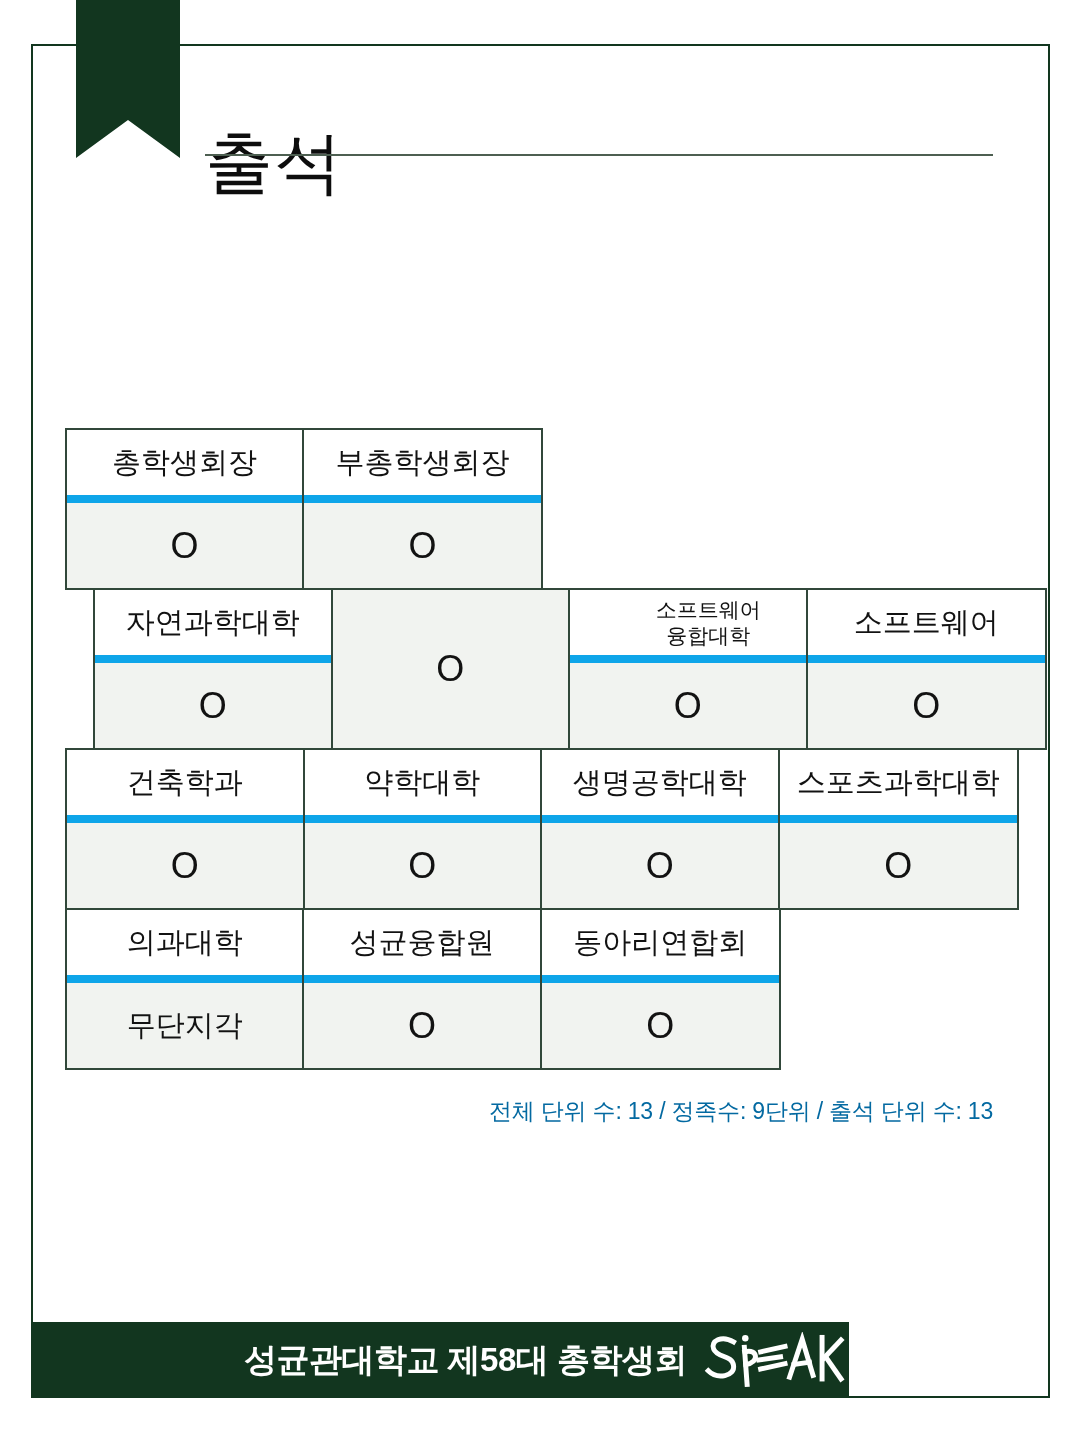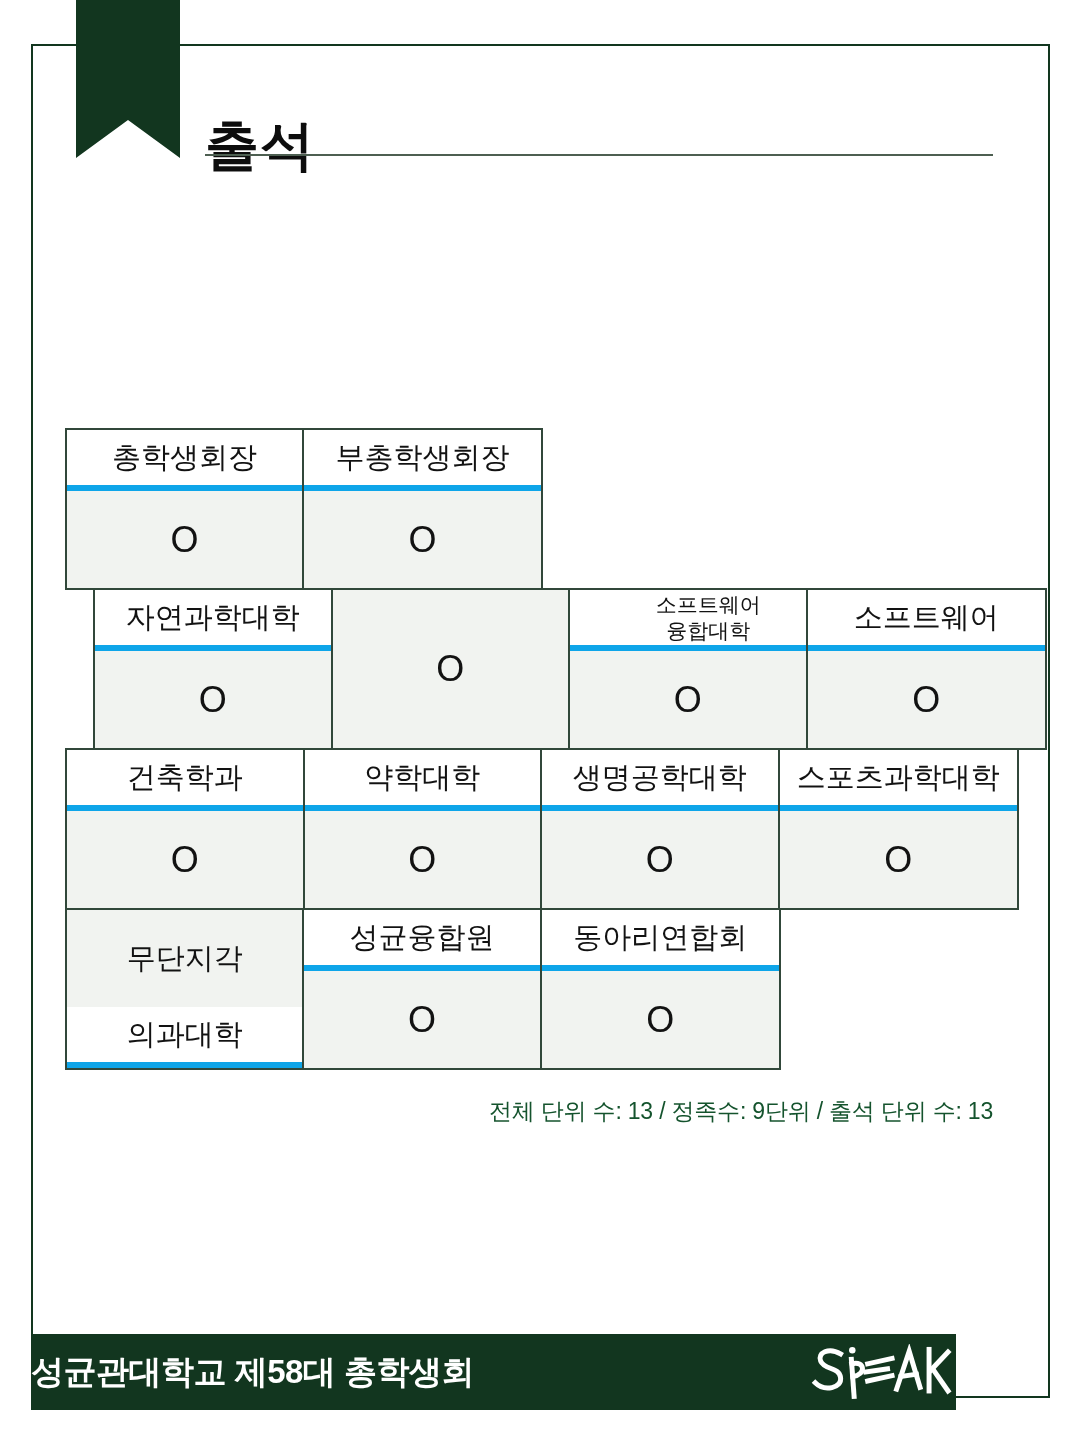--- a/index.html
+++ b/index.html
@@ -10,56 +10,55 @@
   .frame {
     position:absolute; left:31px; top:44px; width:1019px; height:1354px;
     border:2px solid #12361f; box-sizing:border-box;
   }
   .bookmark {
     position:absolute; left:76px; top:0; width:104px; height:158px;
     background:#12361f;
     clip-path:polygon(0 0, 100% 0, 100% 100%, 50% 76%, 0 100%);
   }
   .title {
-    position:absolute; left:205px; top:82px; font-size:54px; font-weight:700;
+    position:absolute; left:205px; top:82px; font-size:68px; font-weight:400;
     color:#0d0d0d; letter-spacing:1px; line-height:1;
   }
   .title-rule {
     position:absolute; left:205px; top:154px; width:788px; height:2px;
     background:#4d5f51;
   }
   .section {
     position:absolute; display:flex; box-sizing:border-box;
     border:2px solid #31473a; background:#ffffff;
   }
   .col { width:238px; display:flex; flex-direction:column; box-sizing:border-box;
          border-right:2px solid #31473a; }
   .col:last-child { border-right:none; }
   .cell { display:flex; align-items:center; justify-content:center; text-align:center; }
   .head {
-    height:61px; background:#ffffff; font-size:29px; font-weight:500;
-    color:#121212; border-bottom:6px solid #0ea5e9; box-sizing:border-box;
+    height:73px; background:#ffffff; font-size:29px; font-weight:500;
+    color:#121212; border-bottom:8px solid #0ea5e9; box-sizing:border-box;
   }
   .head.small { font-size:21px; line-height:1.2; white-space:pre-line;padding-left:41px; }
   .val { flex:1; background:#f1f3f0; font-size:36px; font-weight:500; color:#121212; }
   .val.text-status { font-size:29px; }
   .sec-0 { left:65px; top:428px; width:478px; height:162px; }
   .sec-1 { left:65px; top:588px; width:954px; height:162px;margin-left:28px; }
   .sec-2 { left:65px; top:748px; width:954px; height:162px; }
   .sec-3 { left:65px; top:908px; width:716px; height:162px; }
   .summary {
-    position:absolute; right:88px; top:1096px; font-size:23px; color:#14532d;
+    position:absolute; right:88px; top:1096px; font-size:23px; color:#0369a1;
     letter-spacing:-0.2px;
     margin-left:12px;
   }
   .footer {
-    position:absolute; left:31px; top:1322px; width:925px; height:76px;
-    background:#12361f; display:flex; align-items:center; justify-content:space-between;
+    position:absolute; left:31px; top:1322px; width:818px; height:76px;
+    background:#12361f; display:flex; align-items:center; justify-content:flex-end;
     gap:16px;
-    margin-top:12px;
   }
   .footer-text { color:#ffffff; font-size:33px; font-weight:700; letter-spacing:-0.5px; }
   .speak-logo { display:block; }
 </style>
 </head>
 <body>
 
 <div class="canvas">
 
   <div class="frame"></div>
@@ -113,22 +112,22 @@
       <div class="cell val">O</div>
     </div>
     <div class="col">
       <div class="cell head">스포츠과학대학</div>
       <div class="cell val">O</div>
     </div>
   </div>
 
   <div class="section sec-3">
     <div class="col">
+      <div class="cell head">의과대학</div>
       <div class="cell val text-status">무단지각</div>
-      <div class="cell head">의과대학</div>
     </div>
     <div class="col">
       <div class="cell head">성균융합원</div>
       <div class="cell val">O</div>
     </div>
     <div class="col">
       <div class="cell head">동아리연합회</div>
       <div class="cell val">O</div>
     </div>
   </div>

